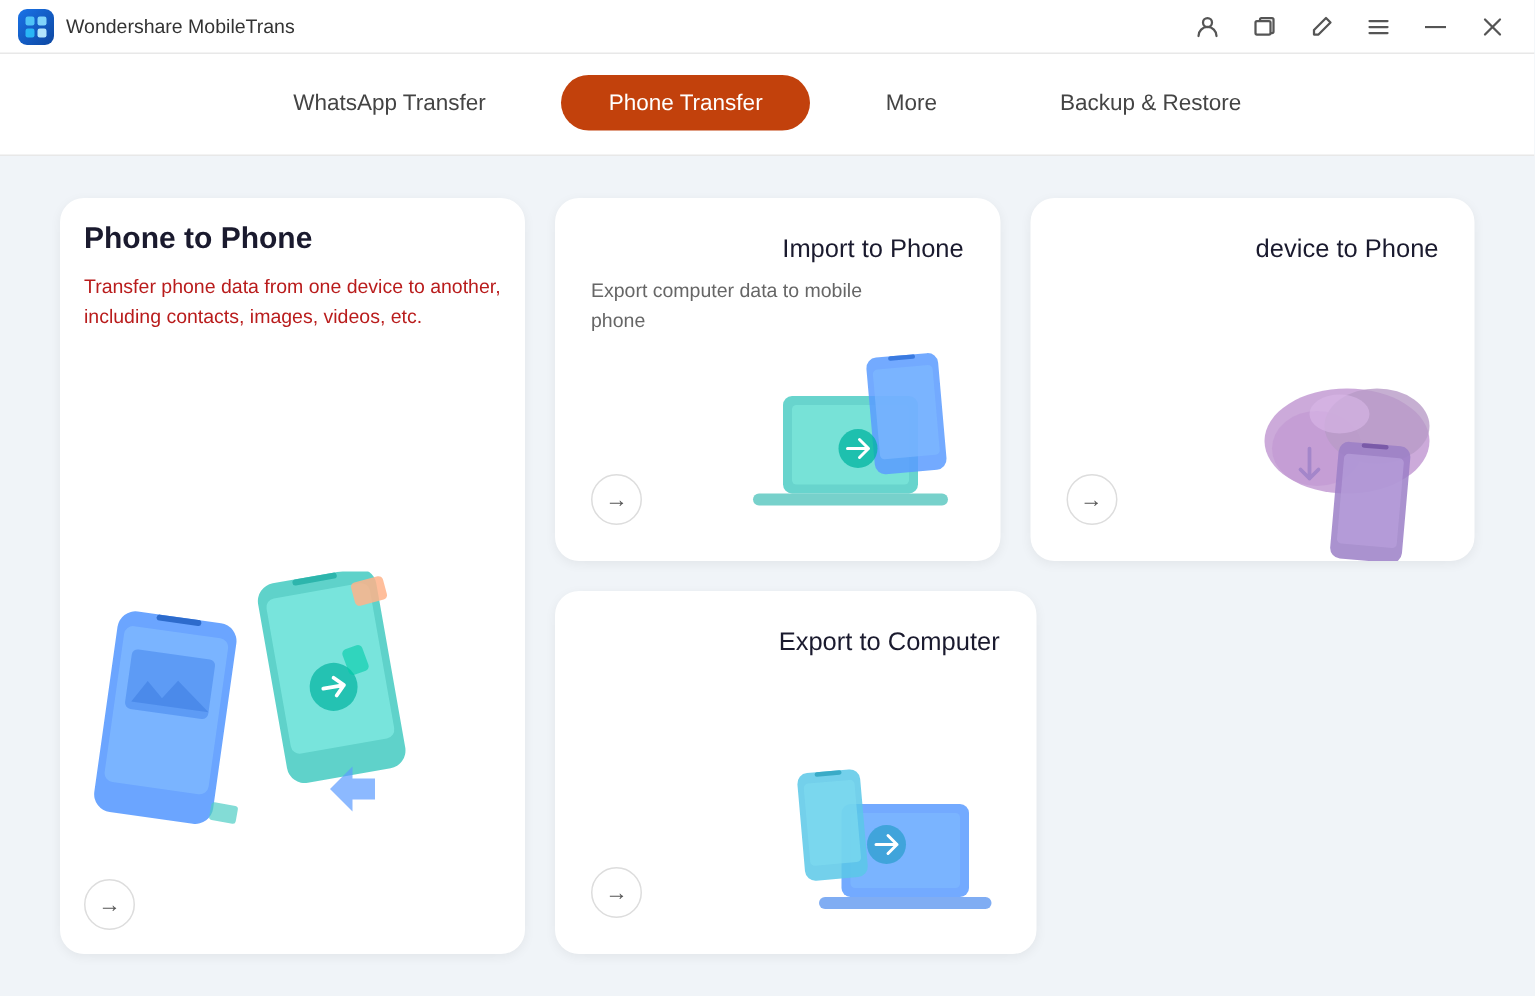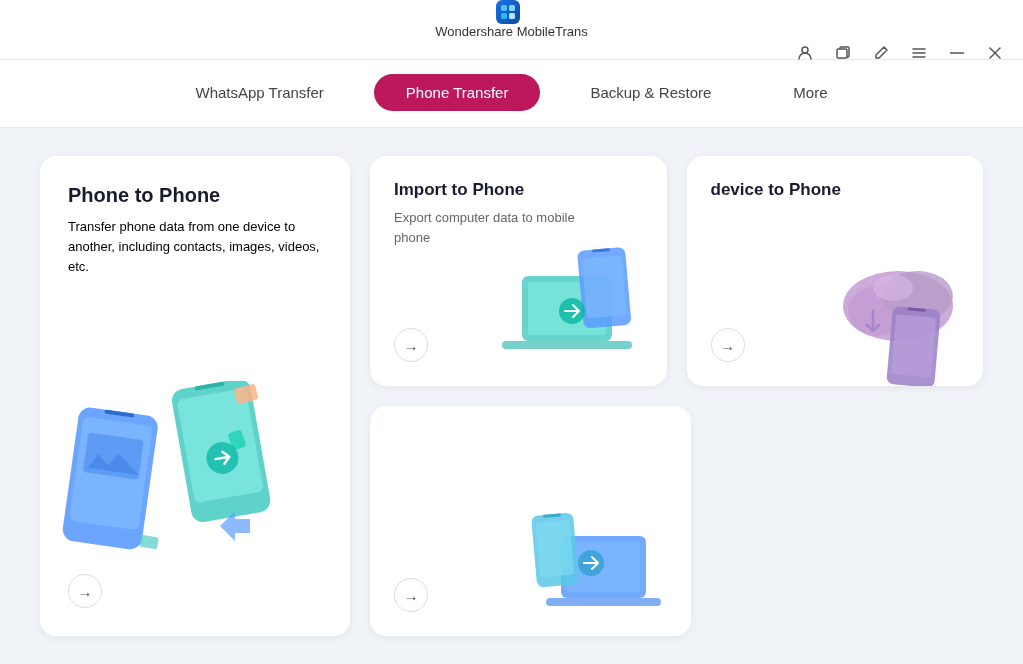--- a/index.html
+++ b/index.html
@@ -9,27 +9,26 @@
       width: 1023px;
       height: 664px;
       overflow: hidden;
       display: flex;
       flex-direction: column;
     }
 
     
     .titlebar {
       background: #ffffff;
-      height: 60px;
+      height: 36px;
       display: flex;
       align-items: center;
       padding: 0 12px;
       border-bottom: 1px solid #e8e8e8;
       position: relative;
-      flex-direction: column;
       -webkit-app-region: drag;
     }
     .titlebar-logo {
       width: 24px;
       height: 24px;
       border-radius: 6px;
       background: linear-gradient(135deg, #1a73e8, #0d47a1);
       display: flex;
       align-items: center;
       justify-content: center;
@@ -74,56 +73,56 @@
       padding: 10px 32px;
       border-radius: 24px;
       font-size: 15px;
       font-weight: 500;
       cursor: pointer;
       color: #444;
       transition: all 0.2s;
       white-space: nowrap;
     }
     .nav-tab.active {
-      background: #be185d;
+      background: #c2410c;
       color: #ffffff;
     }
 
     
     .main {
       flex: 1;
       padding: 28px 40px;
       display: flex;
       gap: 20px;
       background: #f0f4f8;
       overflow: hidden;
     }
 
     
     .card-large {
       background: #ffffff;
       border-radius: 16px;
-      padding: 28px;
+      padding: 16px;
       width: 310px;
       min-height: 400px;
       position: relative;
       overflow: hidden;
       display: flex;
       flex-direction: column;
       box-shadow: 0 2px 8px rgba(0,0,0,0.06);
     }
     .card-large .card-title {
       font-size: 20px;
       font-weight: 700;
       color: #1a1a2e;
       margin-bottom: 10px;
     }
     .card-large .card-desc {
       font-size: 13px;
-      color: #000000;
+      color: #b91c1c;
       line-height: 1.55;
     }
     .card-arrow {
       width: 34px;
       height: 34px;
       border-radius: 50%;
       border: 1.5px solid #ddd;
       display: flex;
       align-items: center;
       justify-content: center;
@@ -147,23 +146,24 @@
       padding: 24px;
       position: relative;
       overflow: hidden;
       display: flex;
       flex-direction: column;
       flex: 1;
       box-shadow: 0 2px 8px rgba(0,0,0,0.06);
     }
     .card-small .card-title {
       font-size: 17px;
-      font-weight: 700;
+      font-weight: 400;
       color: #1a1a2e;
       margin-bottom: 8px;
+      text-align: right;
     }
     .card-small .card-desc {
       font-size: 13px;
       color: #666;
       line-height: 1.5;
       max-width: 200px;
     }
     .card-small .card-arrow {
       margin-top: auto;
     }
@@ -222,22 +222,22 @@
         <line x1="1" y1="1" x2="11" y2="11" stroke="currentColor" stroke-width="1.5" stroke-linecap="round"></line>
         <line x1="11" y1="1" x2="1" y2="11" stroke="currentColor" stroke-width="1.5" stroke-linecap="round"></line>
       </svg>
     </div>
   </div>
 </div>
 
 <div class="navbar">
   <div class="nav-tab">WhatsApp Transfer</div>
   <div class="nav-tab active">Phone Transfer</div>
+  <div class="nav-tab">More</div>
   <div class="nav-tab">Backup &amp; Restore</div>
-  <div class="nav-tab">More</div>
 </div>
 
 <div class="main">
 
   <div class="card-large">
     <div class="card-title">Phone to Phone</div>
     <div class="card-desc">Transfer phone data from one device to another, including contacts, images, videos, etc.</div>
 
     <div style="position:absolute; bottom: 55px; left: 20px; width: 260px; height: 200px;">
       <svg viewBox="0 0 260 200" fill="none" xmlns="http://www.w3.org/2000/svg">
@@ -341,20 +341,21 @@
         </div>
         <div class="card-arrow">
           <span>→</span>
         </div>
       </div>
     </div>
 
     <div style="display:flex; gap:20px; flex:1;">
 
       <div class="card-small">
+        <div class="card-title">Export to Computer</div>
 
         <div style="position:absolute; right:0; bottom:0; width:175px; height:140px;">
           <svg viewBox="0 0 175 140" fill="none">
 
             <g transform="translate(30, 25)">
               <rect x="15" y="15" width="85" height="62" rx="6" fill="#5b9bff" opacity="0.85"></rect>
               <rect x="21" y="21" width="73" height="50" rx="3" fill="#7eb8ff" opacity="0.7"></rect>
               <rect x="0" y="77" width="115" height="8" rx="4" fill="#4a8aee" opacity="0.7"></rect>
             </g>
 

